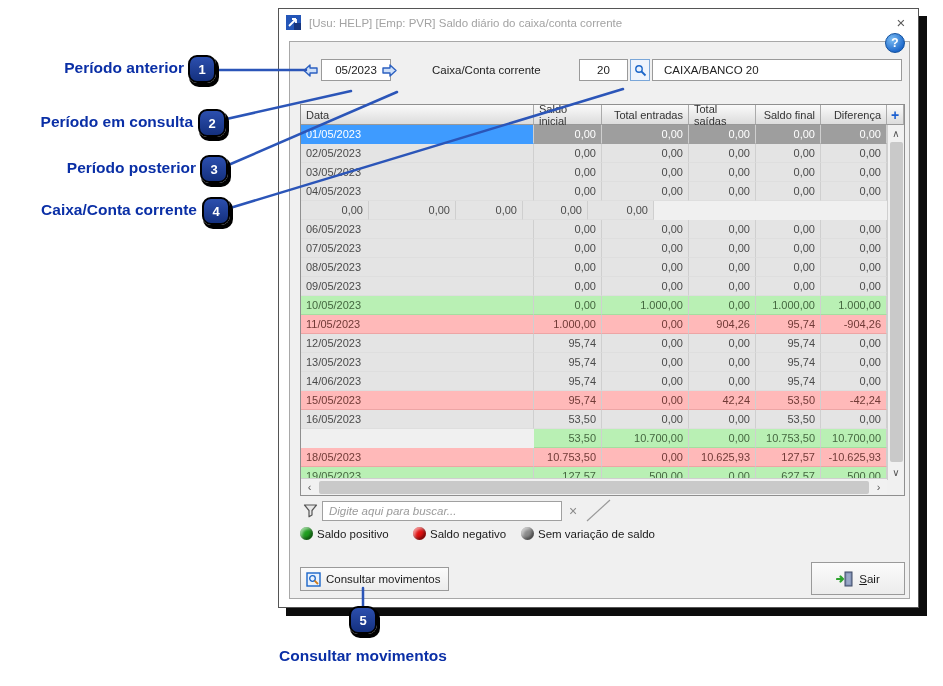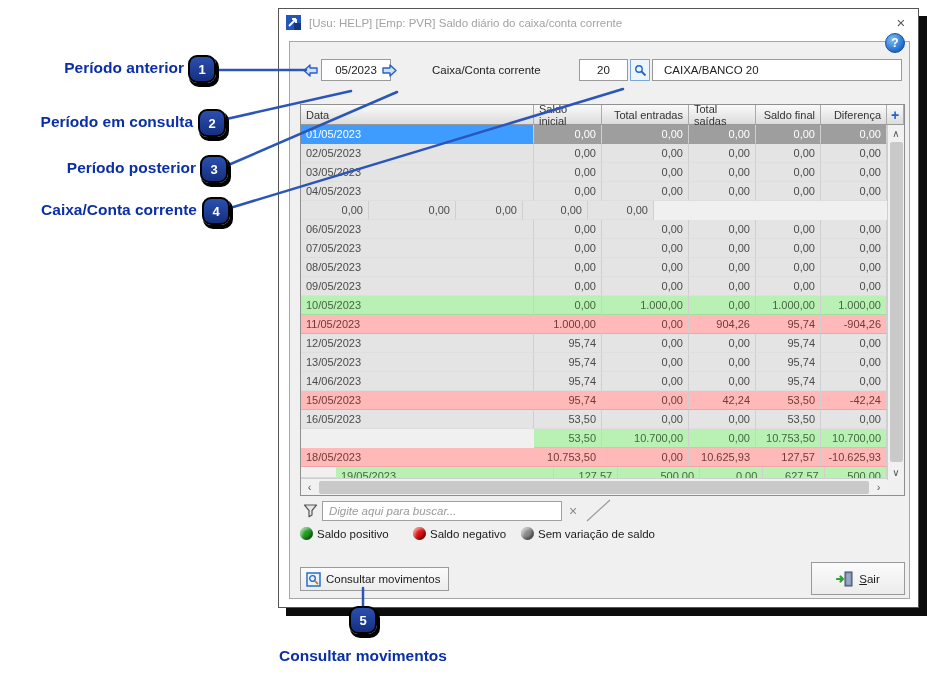--- a/index.html
+++ b/index.html
@@ -307,21 +307,21 @@
             </div>
             <div class="row negative">
               <div class="cell date" style="width: 233px;">18/05/2023</div>
               <div class="cell" style="width: 68px;">10.753,50</div>
               <div class="cell" style="width: 87px;">0,00</div>
               <div class="cell" style="width: 67px;">10.625,93</div>
               <div class="cell" style="width: 65px;">127,57</div>
               <div class="cell" style="width: 66px;">-10.625,93</div>
             </div>
             <div class="row positive">
-              <div class="cell date" style="width: 233px; margin-left: 35px;">19/05/2023</div>
+              <div class="cell date" style="width: 233px;">19/05/2023</div>
               <div class="cell" style="width: 68px;">127,57</div>
               <div class="cell" style="width: 87px;">500,00</div>
               <div class="cell" style="width: 67px;">0,00</div>
               <div class="cell" style="width: 65px;">627,57</div>
               <div class="cell" style="width: 66px;">500,00</div>
             </div>
           </div>
         <div class="vscroll">
           <div class="v-arrow v-up">∧</div>
           <div class="v-thumb"></div>

